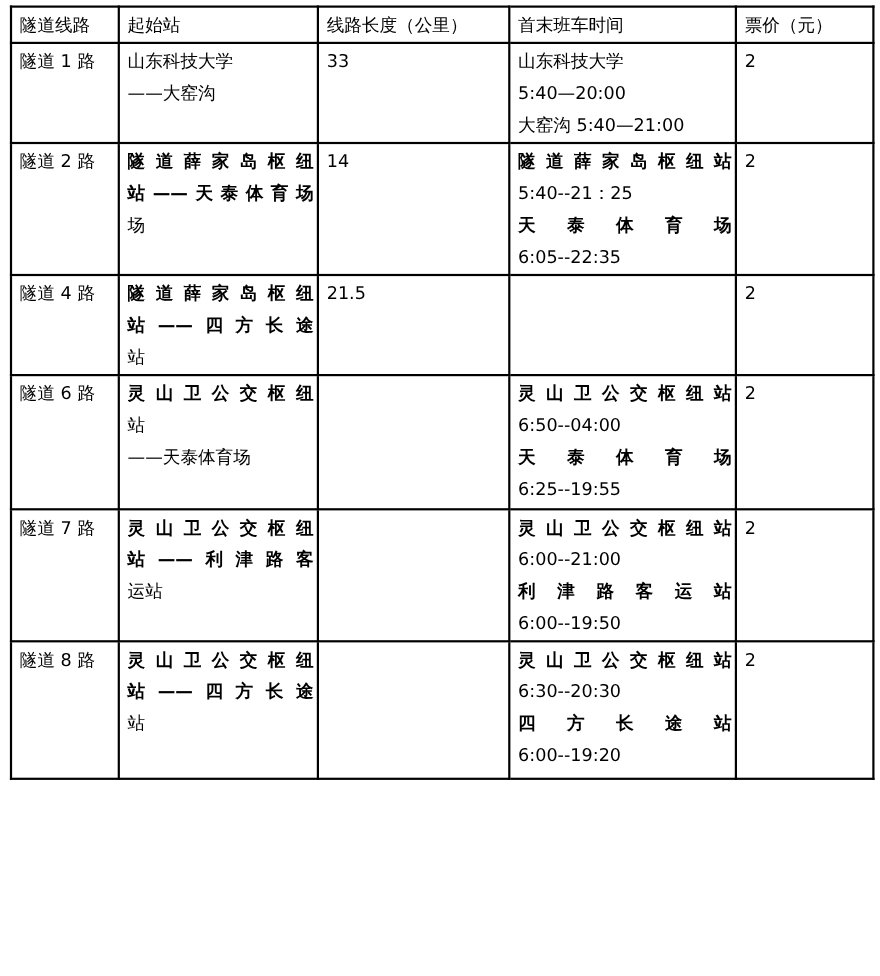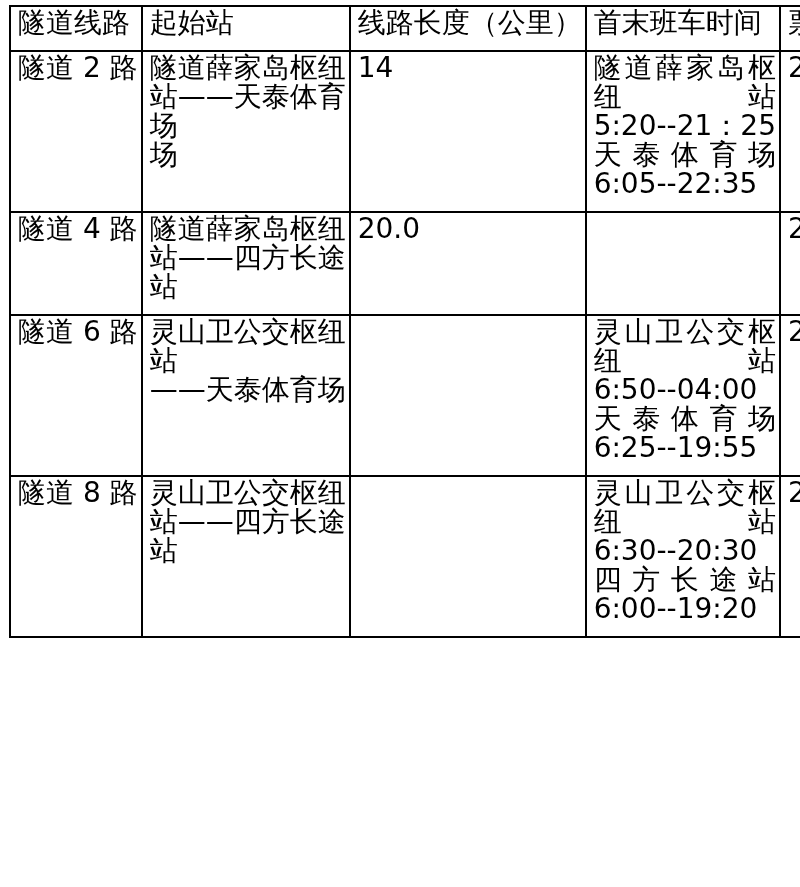--- a/index.html
+++ b/index.html
@@ -22,39 +22,40 @@
     border-collapse: collapse;
     table-layout: fixed;
     background: #ffffff;
   }
   table.routes th,
   table.routes td {
     border: 2px solid #000000;
     vertical-align: top;
     text-align: left;
     font-weight: normal;
-    font-size: 28px;
+    font-size: 16px;
     line-height: 29px;
-    padding: 1px 3px 13px 7px;
+    padding: 1px 3px 1px 7px;
     overflow: hidden;
     box-sizing: border-box;
     color: #000000;
   }
   table.routes th {
     height: 31px;
     white-space: nowrap;
   }
   .cline {
     min-height: 29px;
     white-space: nowrap;
   }
   .cline.jline {
     white-space: normal;
     text-align: justify;
     text-align-last: justify;
+    font-weight: bold;
   }
 </style>
 </head>
 <body>
 
 <div class="page">
   <table class="routes" id="routes-table">
     <colgroup id="routes-cols">
         <col style="width: 98px;">
         <col style="width: 181px;">
@@ -65,53 +66,73 @@
     <thead>
       <tr id="routes-header-row">
           <th>隧道线路</th>
           <th>起始站</th>
           <th>线路长度（公里）</th>
           <th>首末班车时间</th>
           <th>票价（元）</th>
         </tr>
     </thead>
     <tbody id="routes-body">
+        <tr style="height: 91px;">
+          <td>
+            <div class="cline">隧道 1 路</div>
+          </td>
+          <td>
+            <div class="cline">山东科技大学</div>
+            <div class="cline">——大窑沟</div>
+          </td>
+          <td>
+            <div class="cline">33</div>
+          </td>
+          <td>
+            <div class="cline">山东科技大学</div>
+            <div class="cline">5:40—20:00</div>
+            <div class="cline">大窑沟 5:40—21:00</div>
+          </td>
+          <td>
+            <div class="cline">2</div>
+          </td>
+        </tr>
         <tr style="height: 117px;">
           <td>
             <div class="cline">隧道 2 路</div>
           </td>
           <td>
             <div class="cline jline">隧道薛家岛枢纽</div>
             <div class="cline jline">站——天泰体育场</div>
             <div class="cline">场</div>
           </td>
           <td>
             <div class="cline">14</div>
           </td>
           <td>
             <div class="cline jline">隧道薛家岛枢纽站</div>
-            <div class="cline">5:20--21：25</div>
+            <div class="cline">5:40--21：25</div>
             <div class="cline jline">天泰体育场</div>
             <div class="cline">6:05--22:35</div>
           </td>
           <td>
             <div class="cline">2</div>
           </td>
         </tr>
         <tr style="height: 87px;">
           <td>
             <div class="cline">隧道 4 路</div>
           </td>
           <td>
             <div class="cline jline">隧道薛家岛枢纽</div>
             <div class="cline jline">站——四方长途</div>
             <div class="cline">站</div>
           </td>
           <td>
-            <div class="cline">20.0</div>
+            <div class="cline">21.5</div>
           </td>
           <td></td>
           <td>
             <div class="cline">2</div>
           </td>
         </tr>
         <tr style="height: 122px;">
           <td>
             <div class="cline">隧道 6 路</div>
           </td>
@@ -119,20 +140,40 @@
             <div class="cline jline">灵山卫公交枢纽</div>
             <div class="cline">站</div>
             <div class="cline">——天泰体育场</div>
           </td>
           <td></td>
           <td>
             <div class="cline jline">灵山卫公交枢纽站</div>
             <div class="cline">6:50--04:00</div>
             <div class="cline jline">天泰体育场</div>
             <div class="cline">6:25--19:55</div>
+          </td>
+          <td>
+            <div class="cline">2</div>
+          </td>
+        </tr>
+        <tr style="height: 120px;">
+          <td>
+            <div class="cline">隧道 7 路</div>
+          </td>
+          <td>
+            <div class="cline jline">灵山卫公交枢纽</div>
+            <div class="cline jline">站——利津路客</div>
+            <div class="cline">运站</div>
+          </td>
+          <td></td>
+          <td>
+            <div class="cline jline">灵山卫公交枢纽站</div>
+            <div class="cline">6:00--21:00</div>
+            <div class="cline jline">利津路客运站</div>
+            <div class="cline">6:00--19:50</div>
           </td>
           <td>
             <div class="cline">2</div>
           </td>
         </tr>
         <tr style="height: 125px;">
           <td>
             <div class="cline">隧道 8 路</div>
           </td>
           <td>

